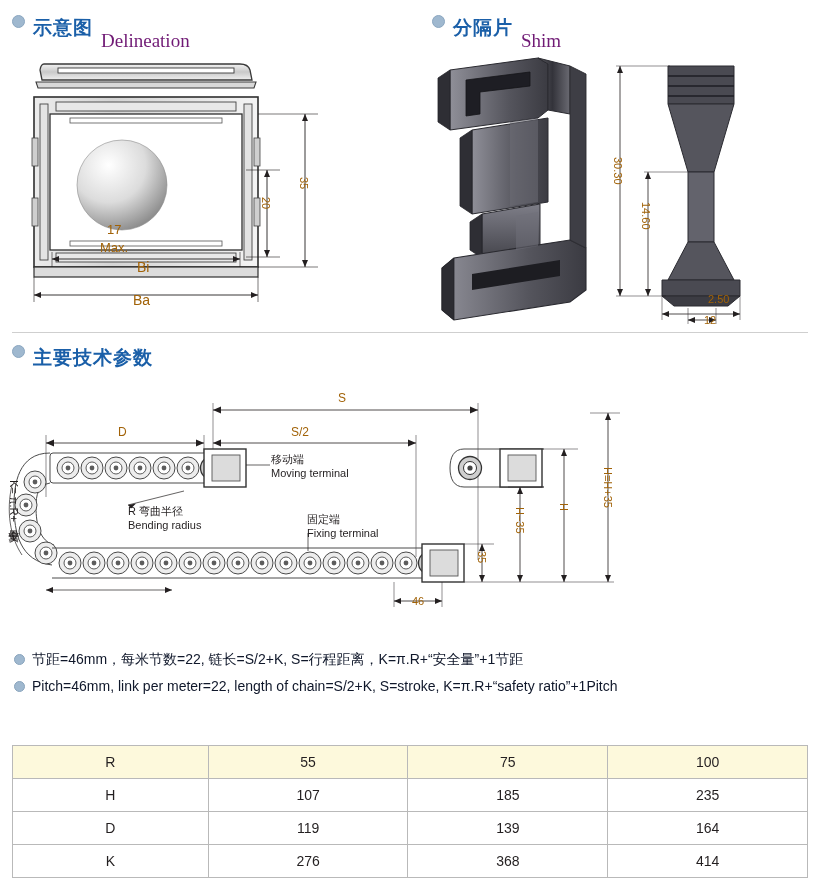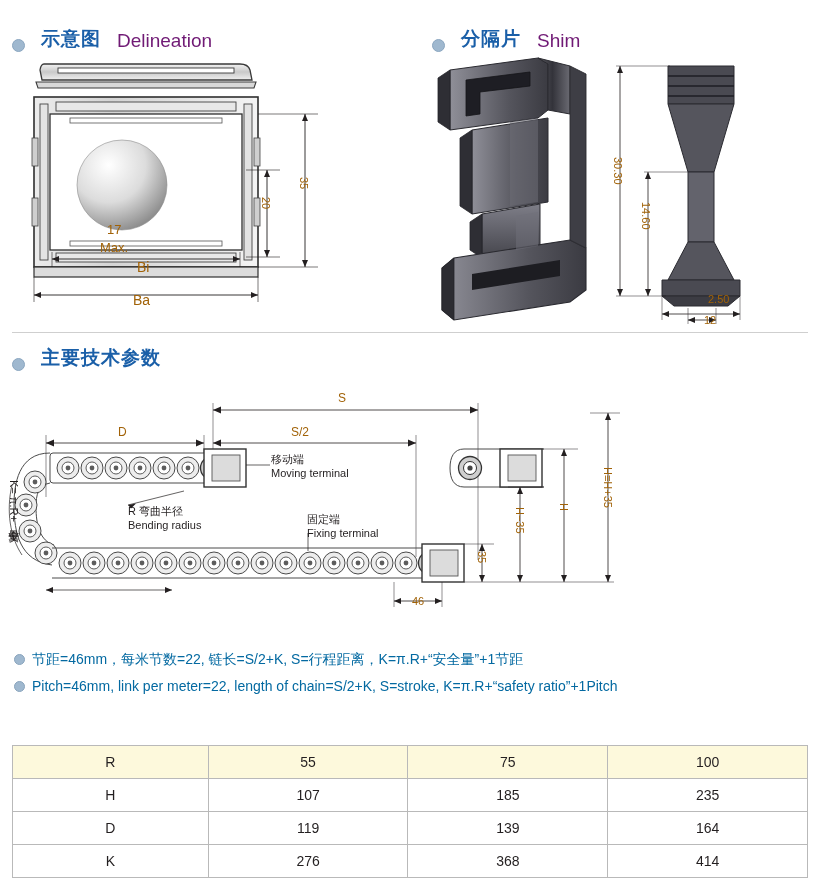--- a/index.html
+++ b/index.html
@@ -7,21 +7,21 @@
     width:820px;height:890px;
     background:#ffffff;
     font-family:"Liberation Sans", sans-serif;
     color:#231f20;
     position:relative;
     overflow:hidden;
   }
   .page{position:relative;width:820px;height:890px;}
 
   
-  .sec-head{display:flex;align-items:flex-end;gap:16px;}
+  .sec-head{display:flex;align-items:flex-start;gap:8px;font-family:Liberation Serif, serif;}
   .bullet{
     width:11px;height:11px;border-radius:50%;
     background:#9fb8cf;border:1px solid #8aa6c0;flex:0 0 auto;
   }
   .sec-cn{font-size:19px;font-weight:bold;color:#1a5fa8;letter-spacing:1px;}
   .sec-en{font-size:19px;color:#701a75;font-weight:normal;margin-top:15px;}
   .sec-en.small{font-size:18px;}
 
   .hdr1{position:absolute;left:12px;top:15px;}
   .hdr2{position:absolute;left:432px;top:15px;}
@@ -34,21 +34,21 @@
   .dim-txt{position:absolute;font-size:11px;color:#a16207;white-space:nowrap;text-align:center;}
   .dim-txt.v{writing-mode:vertical-rl;text-orientation:mixed;}
   .lbl{position:absolute;font-size:11px;color:#231f20;white-space:nowrap;line-height:1.25;}
   .lbl .cn{display:block;}
   .lbl .en{display:block;}
 
   
   .note-list{position:absolute;left:14px;top:650px;width:790px;}
   .note-row{display:flex;align-items:flex-start;gap:7px;margin-bottom:9px;}
   .note-dot{width:9px;height:9px;border-radius:50%;background:#9fb8cf;border:1px solid #89a4bd;margin-top:4px;flex:0 0 auto;}
-  .note-txt{font-size:14px;color:#0369a1;line-height:1.3;}
+  .note-txt{font-size:14px;color:#0f172a;line-height:1.3;}
 
   
   table.data{
     position:absolute;left:12px;top:745px;width:796px;
     border-collapse:collapse;font-size:14px;
   }
   table.data td{
     border:1px solid #b9b9b9;
     text-align:center;
     height:32px;

